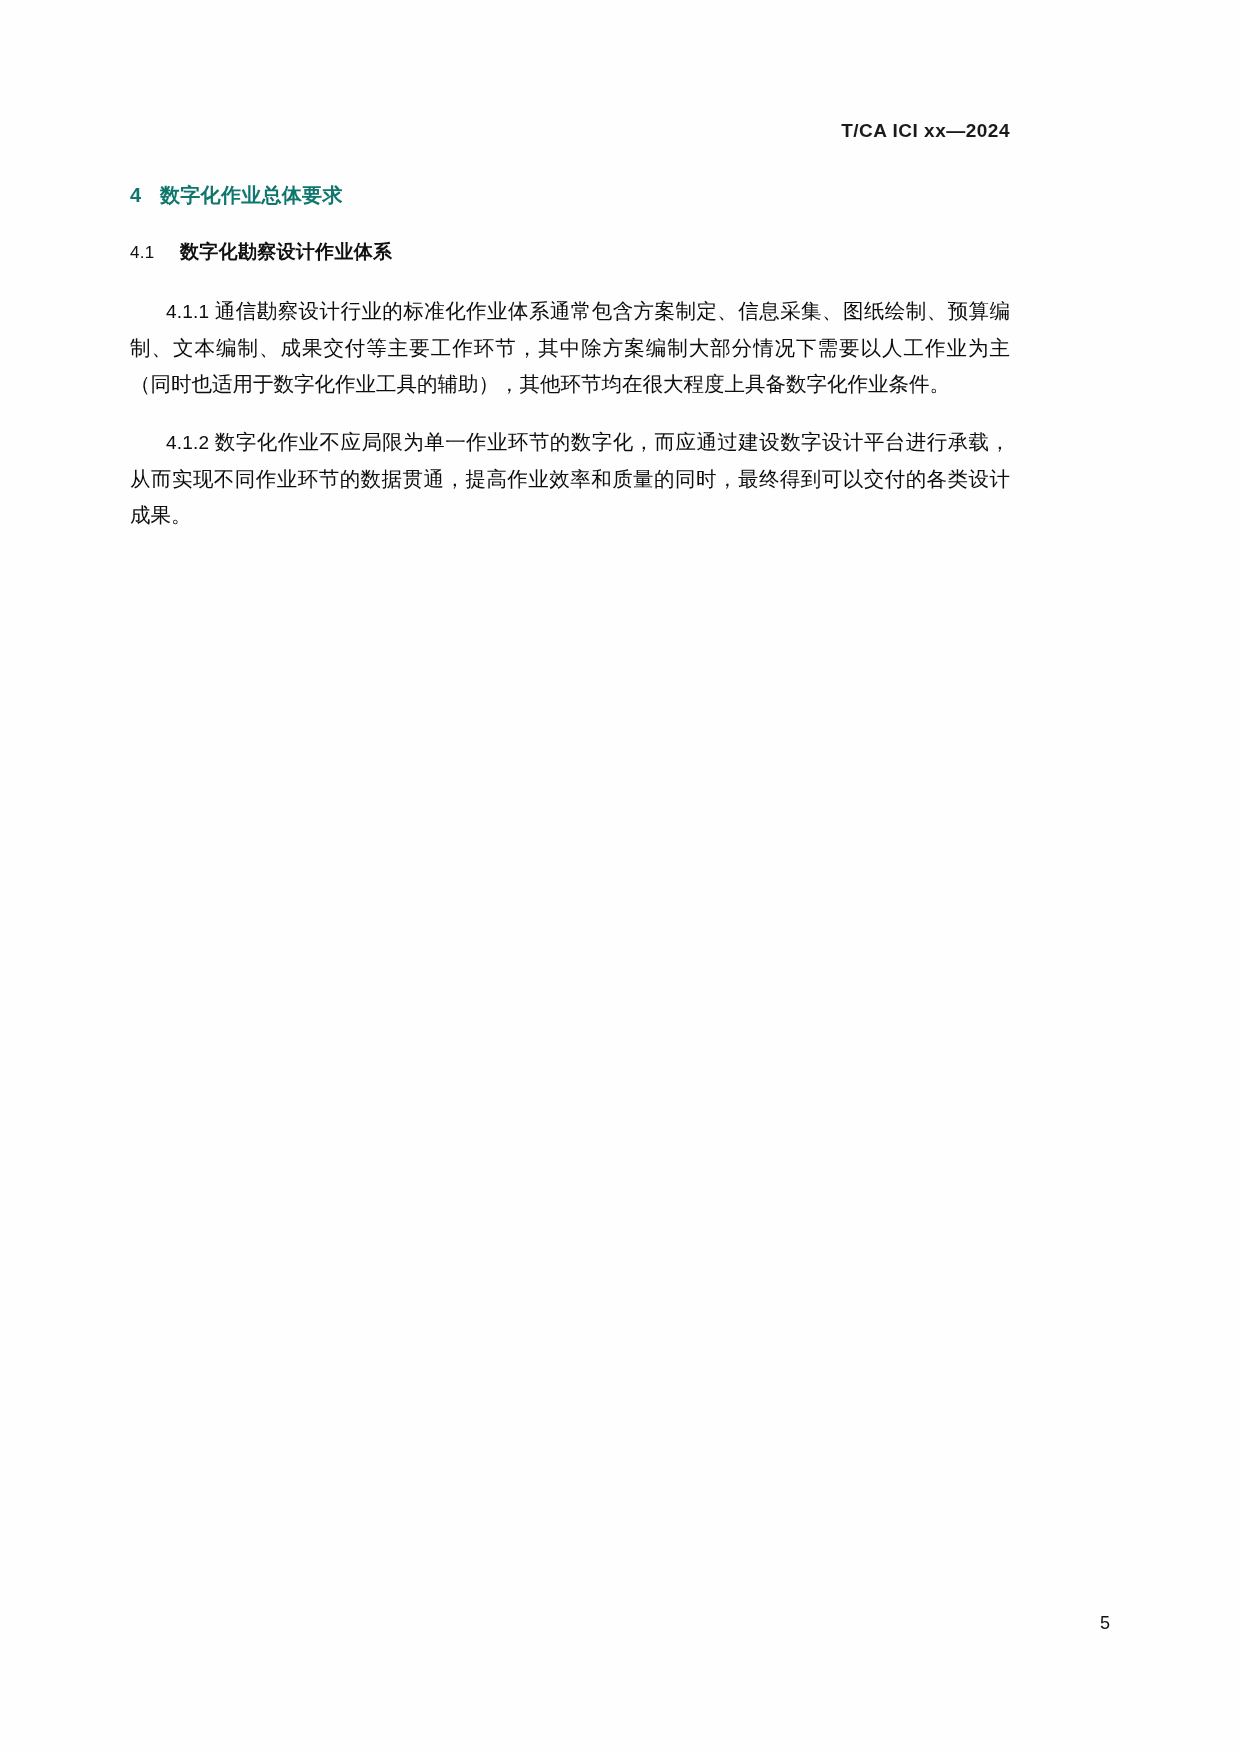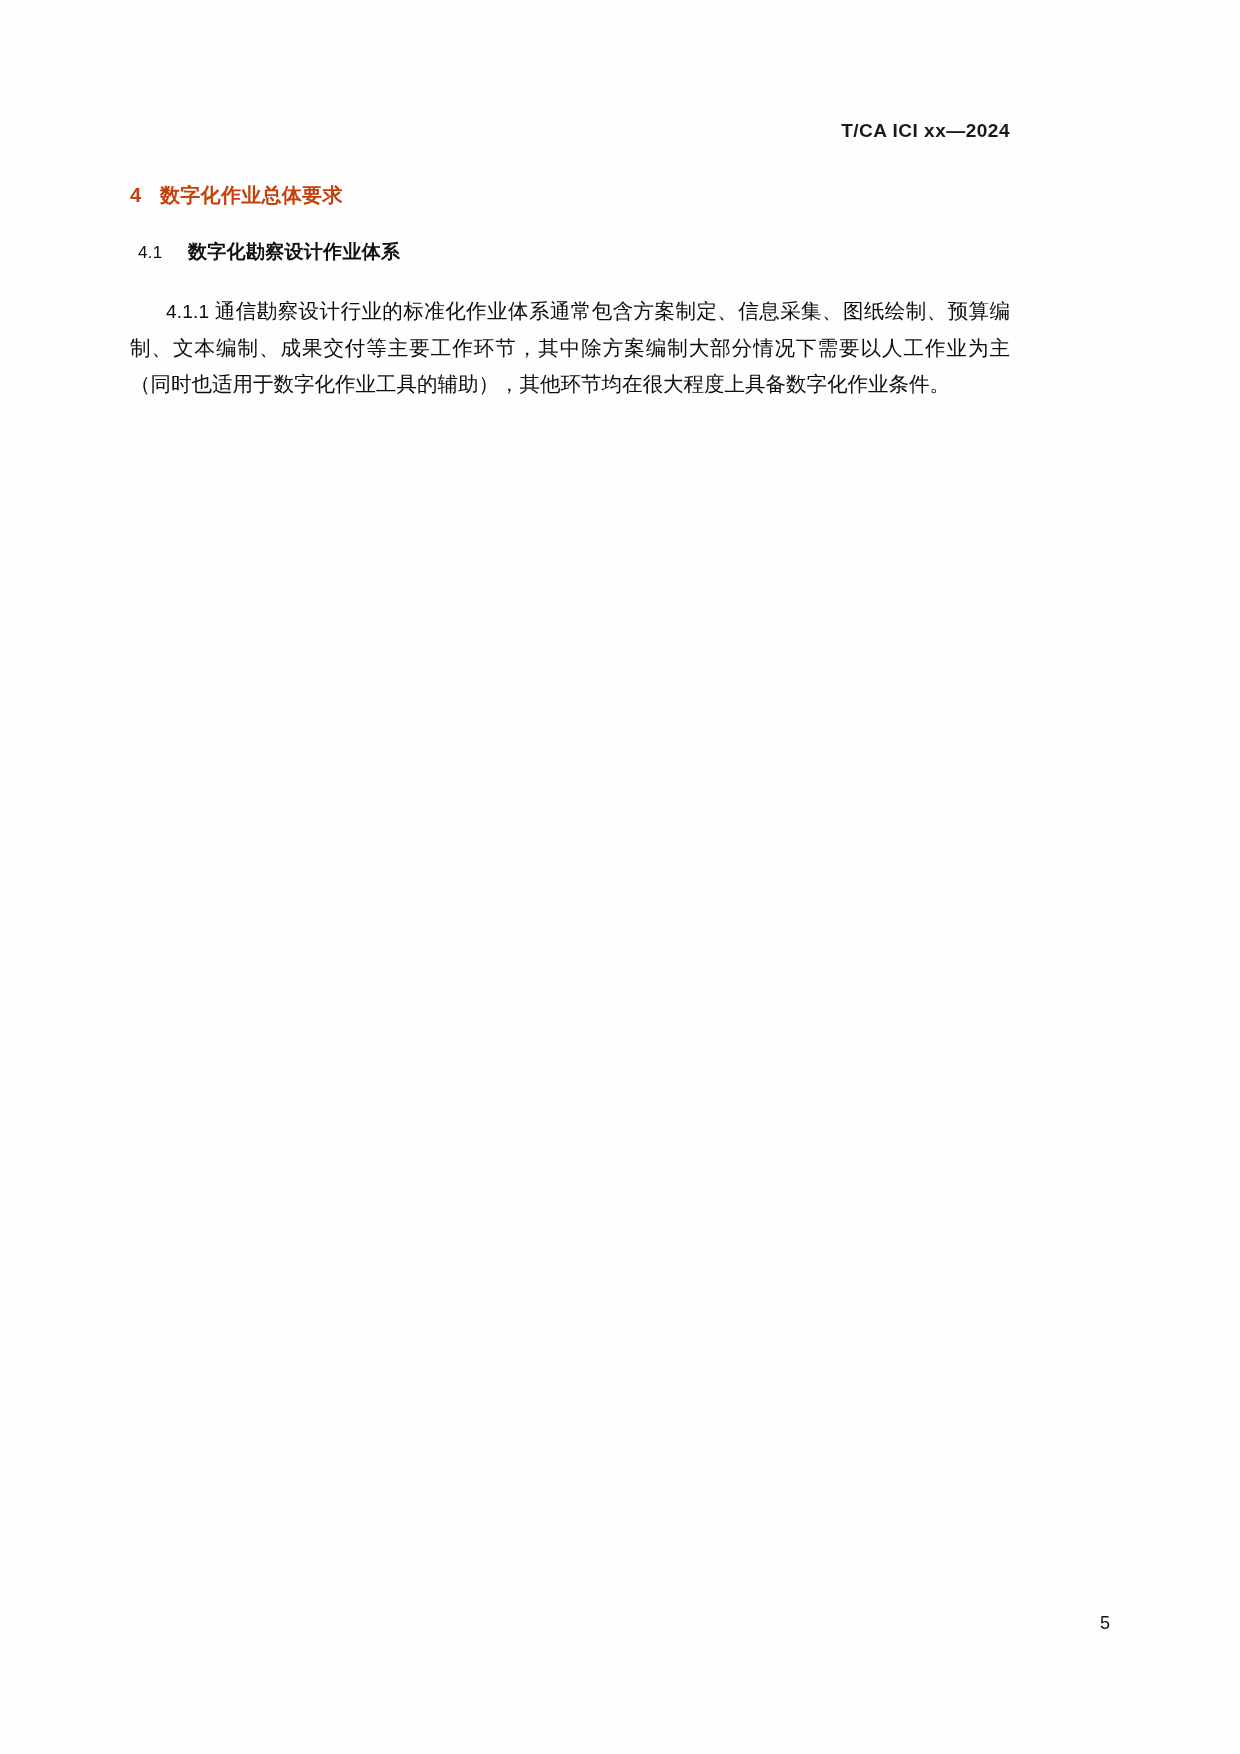--- a/index.html
+++ b/index.html
@@ -35,34 +35,34 @@
     font-size: 19px;
     letter-spacing: 0.5px;
     color: #1a1a1a;
     margin: 0 0 40px 0;
     font-weight: 600;
   }
   .h1 {
     font-family: "Liberation Sans", sans-serif;
     font-size: 20px;
     font-weight: bold;
-    color: #c2410c;
+    color: #0f766e;
     margin: 0 0 30px 0;
     letter-spacing: 0.3px;
   }
   .h1 .num {
     display: inline-block;
     width: 30px;
   }
   .h2 {
     font-family: "Liberation Sans", sans-serif;
     font-size: 19px;
     font-weight: bold;
     color: #111;
-    margin: 0 0 28px 8px;
+    margin: 0 0 28px 0;
     letter-spacing: 0.3px;
   }
   .h2 .num {
     display: inline-block;
     width: 50px;
     font-weight: normal;
     font-size: 17px;
   }
   p.para {
     font-family: "Liberation Serif", "DejaVu Serif", serif;
@@ -103,19 +103,23 @@
 
     <div class="h2">
       <span class="num">4.1</span><span>数字化勘察设计作业体系</span>
     </div>
 
     <p class="para">
       <span class="pnum">4.1.1</span>
       <span>通信勘察设计行业的标准化作业体系通常包含方案制定、信息采集、图纸绘制、预算编制、文本编制、成果交付等主要工作环节，其中除方案编制大部分情况下需要以人工作业为主（同时也适用于数字化作业工具的辅助），其他环节均在很大程度上具备数字化作业条件。</span>
     </p>
 
+    <p class="para">
+      <span class="pnum">4.1.2</span>
+      <span>数字化作业不应局限为单一作业环节的数字化，而应通过建设数字设计平台进行承载，从而实现不同作业环节的数据贯通，提高作业效率和质量的同时，最终得到可以交付的各类设计成果。</span>
+    </p>
 
 
   </div>
 
   <div class="footer-pageno">5</div>
 
 </div>
 
 </body></html>

